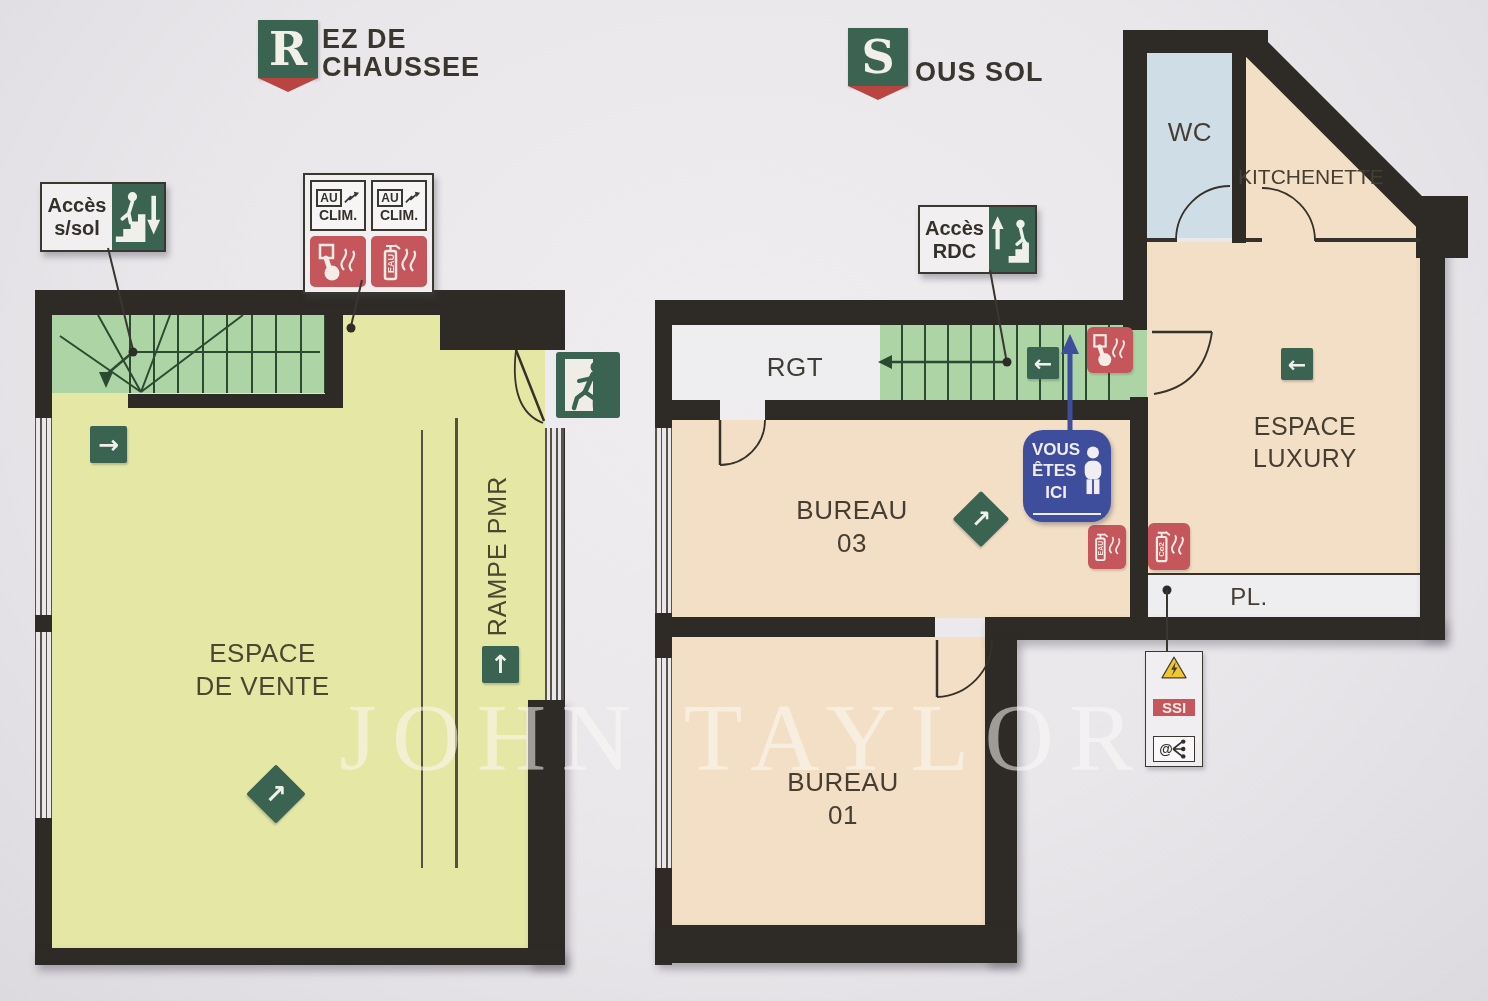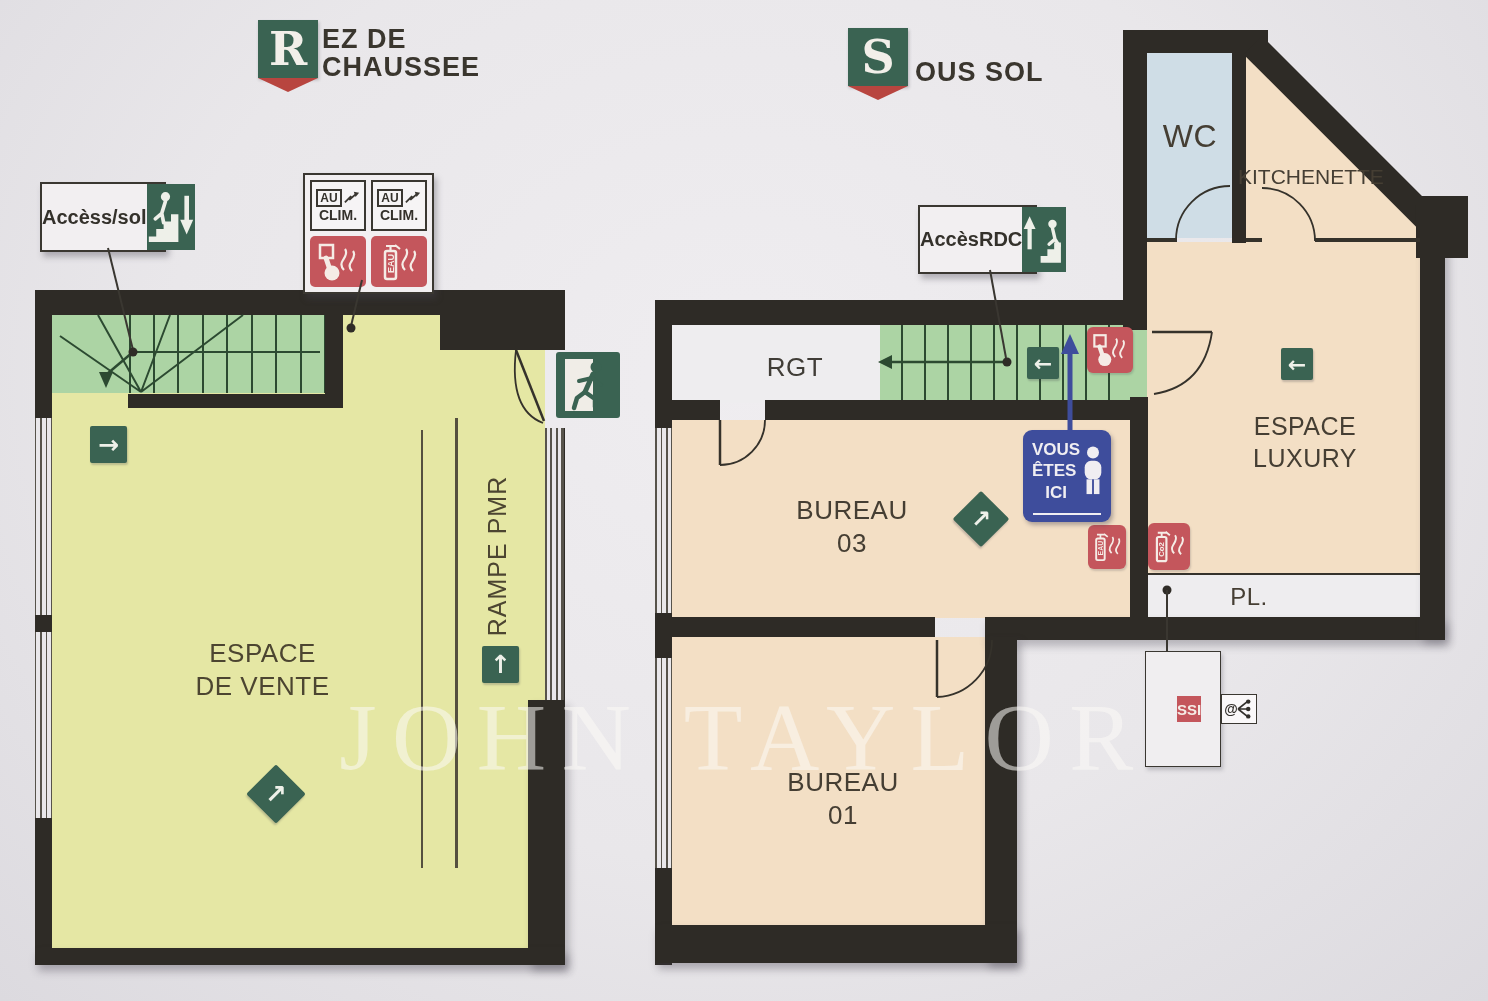--- a/index.html
+++ b/index.html
@@ -20,21 +20,21 @@
   .stairs-run-ss{position:absolute;background-color:#acd4a4;
     background-image:repeating-linear-gradient(to right,transparent 0,transparent 21px,#2c4a31 21px,#2c4a31 23px);}
   .greenfill{position:absolute;background:#acd4a4;}
   .gicon{position:absolute;background:#3a6352;color:#eef0e9;display:flex;align-items:center;justify-content:center;
     font-family:"DejaVu Sans",sans-serif;font-weight:bold;border-radius:2px;box-shadow:1px 2px 2px rgba(60,60,70,.25);}
   .diamond{transform:rotate(45deg);}
   .diamond>span{transform:rotate(-45deg);}
   .ricon{position:absolute;background:#c4565c;border-radius:6px;display:flex;align-items:center;justify-content:center;
     box-shadow:1px 2px 2px rgba(60,60,70,.2);}
   .sign{position:absolute;border:2.5px solid #3a3731;background:#f2eff1;box-shadow:3px 5px 6px rgba(70,65,80,.35);display:flex;}
-  .sign .txt{display:flex;flex-direction:row;align-items:center;justify-content:center;flex:1;
+  .sign .txt{display:flex;flex-direction:column;align-items:center;justify-content:center;flex:1;
     font-weight:bold;color:#34312b;line-height:1.15;}
   .sign .pan{background:#3a6352;display:flex;align-items:center;justify-content:center;}
   .hdr{position:absolute;font-weight:bold;color:#3a362e;letter-spacing:1px;white-space:nowrap;}
   .badge{position:absolute;background:#3a6352;display:flex;align-items:center;justify-content:center;
     color:#f2efe9;font-family:"DejaVu Serif","Liberation Serif",serif;font-weight:bold;box-shadow:1px 2px 3px rgba(60,60,70,.3);}
   .chev{position:absolute;background:#b8453f;clip-path:polygon(0 0,100% 0,50% 100%);}
   .wm{position:absolute;left:0;right:0;text-align:center;color:rgba(252,250,245,.55);pointer-events:none;z-index:60;}
   .aubox{border:2px solid #3a3731;background:#f6f4f5;display:flex;align-items:center;justify-content:center;
     padding:4px 4px;position:relative;flex-direction:column;}
   svg{display:block;}
@@ -193,21 +193,21 @@
 
   <div class="lbl" style="left:745px;top:351px;width:100px;font-size:26px;color:#403d37;">RGT</div>
   <div class="lbl" style="left:777px;top:494px;width:150px;font-size:26px;color:#453e33;">
     <span>BUREAU</span><br>
     <span>03</span>
   </div>
   <div class="lbl" style="left:768px;top:766px;width:150px;font-size:26px;color:#453e33;">
     <span>BUREAU</span><br>
     <span>01</span>
   </div>
-  <div class="lbl" style="left:1150px;top:116px;width:80px;font-size:32px;color:#453e33;">WC</div>
+  <div class="lbl" style="left:1150px;top:116px;width:80px;font-size:26px;color:#453e33;">WC</div>
   <div class="lbl" style="left:1238px;top:164px;width:145px;font-size:21px;color:#453e33;letter-spacing:0;">KITCHENETTE</div>
   <div class="lbl" style="left:1230px;top:410px;width:150px;font-size:25px;color:#453e33;">
     <span>ESPACE</span><br>
     <span>LUXURY</span>
   </div>
   <div class="lbl" style="left:1209px;top:582px;width:80px;font-size:24px;color:#453e33;">PL.</div>
 
   <div class="gicon" style="left:1027px;top:347px;width:32px;height:32px;font-size:22px;">
     <span>←</span>
   </div>
@@ -236,21 +236,21 @@
   </div>
   <div class="ricon" style="left:1148px;top:523px;width:42px;height:47px;">
     <svg width="38" height="41" viewBox="0 0 44 42">
       <rect x="8" y="10" width="11" height="28" rx="2" fill="none" stroke="#f5ece6" stroke-width="2.5"></rect>
       <path d="M13.5,10 V5 M9,5 H19 M18,4 L23,8" stroke="#f5ece6" stroke-width="2.2" fill="none"></path>
       <text transform="translate(16.5,33) rotate(-90)" font-size="9" font-weight="bold" fill="#f5ece6">Co2</text>
       <path d="M29,8 c3,4 0,8 -2,11 c-2,3 -2,7 1,10 M37,10 c3,4 0,8 -2,11 c-2,3 -2,6 1,9" stroke="#f5ece6" stroke-width="2.2" fill="none"></path>
     </svg>
   </div>
 
-  <div class="abs" style="left:1023px;top:430px;width:88px;height:92px;background:#3e4d9c;border-radius:9px;box-shadow:2px 3px 4px rgba(50,50,70,.35);">
+  <div class="abs" style="left:1023px;top:430px;width:88px;height:92px;background:#3e4d9c;border-radius:20px;box-shadow:2px 3px 4px rgba(50,50,70,.35);">
     <div style="position:absolute;left:9px;top:9px;color:#f0eef2;font-weight:bold;font-size:17px;line-height:1.25;">
       <div>VOUS</div>
       <div>ÊTES</div>
       <div style="text-align:center;">ICI</div>
     </div>
     <svg width="24" height="54" viewBox="0 0 26 56" style="position:absolute;right:6px;top:14px;">
       <circle cx="13" cy="8" r="6.5" fill="#f0eef2"></circle>
       <rect x="4" y="17" width="18" height="20" rx="7" fill="#f0eef2"></rect>
       <rect x="6" y="37" width="6" height="16" fill="#f0eef2"></rect>
       <rect x="14" y="37" width="6" height="16" fill="#f0eef2"></rect>
@@ -267,21 +267,21 @@
       <svg width="44" height="56" viewBox="0 0 52 62">
         <path d="M9,42 V16" stroke="#eef0e9" stroke-width="5"></path>
         <polygon points="2,18 16,18 9,3" fill="#eef0e9"></polygon>
         <path d="M22,58 V50 H30 V42 H38 V34 H46 V58 Z" fill="#eef0e9"></path>
         <circle cx="36" cy="12" r="5" fill="#eef0e9"></circle>
         <path d="M36,17 L39,30 M39,30 L32,36 M39,30 L44,38" stroke="#eef0e9" stroke-width="4" stroke-linecap="round" fill="none"></path>
       </svg>
     </div>
   </div>
 
-  <div class="abs" style="left:1145px;top:651px;width:52px;height:106px;background:#f0eef0;border:1.5px solid #3a3731;display:flex;flex-direction:row;align-items:center;justify-content:space-between;padding:4px 11px;box-shadow:2px 3px 4px rgba(60,60,70,.25);gap:20px;">
+  <div class="abs" style="left:1145px;top:651px;width:52px;height:106px;background:#f0eef0;border:1.5px solid #3a3731;display:flex;flex-direction:column;align-items:center;justify-content:space-between;padding:4px 2px;box-shadow:2px 3px 4px rgba(60,60,70,.25);gap:20px;">
     <svg width="46" height="38" viewBox="0 0 46 40">
       <polygon points="23,2 44,38 2,38" fill="#f2c62f" stroke="#423d35" stroke-width="2" stroke-linejoin="round"></polygon>
       <polygon points="26,10 18,24 23,24 19,35 29,20 24,20" fill="#423d35"></polygon>
     </svg>
     <div style="width:42px;height:26px;background:#c4565c;color:#f5ece6;font-weight:bold;font-size:15px;display:flex;align-items:center;justify-content:center;">SSI</div>
     <div style="width:40px;height:28px;border:1.5px solid #3a3731;background:#faf8f9;display:flex;align-items:center;justify-content:center;">
       <svg width="34" height="24" viewBox="0 0 36 26">
         <text x="2" y="18" font-size="15" font-weight="bold" fill="#33302c">@</text>
         <path d="M17,13 L27,5 M17,13 L27,13 M17,13 L27,21" stroke="#33302c" stroke-width="1.8" fill="none"></path>
         <circle cx="28" cy="5" r="2.4" fill="#33302c"></circle>

